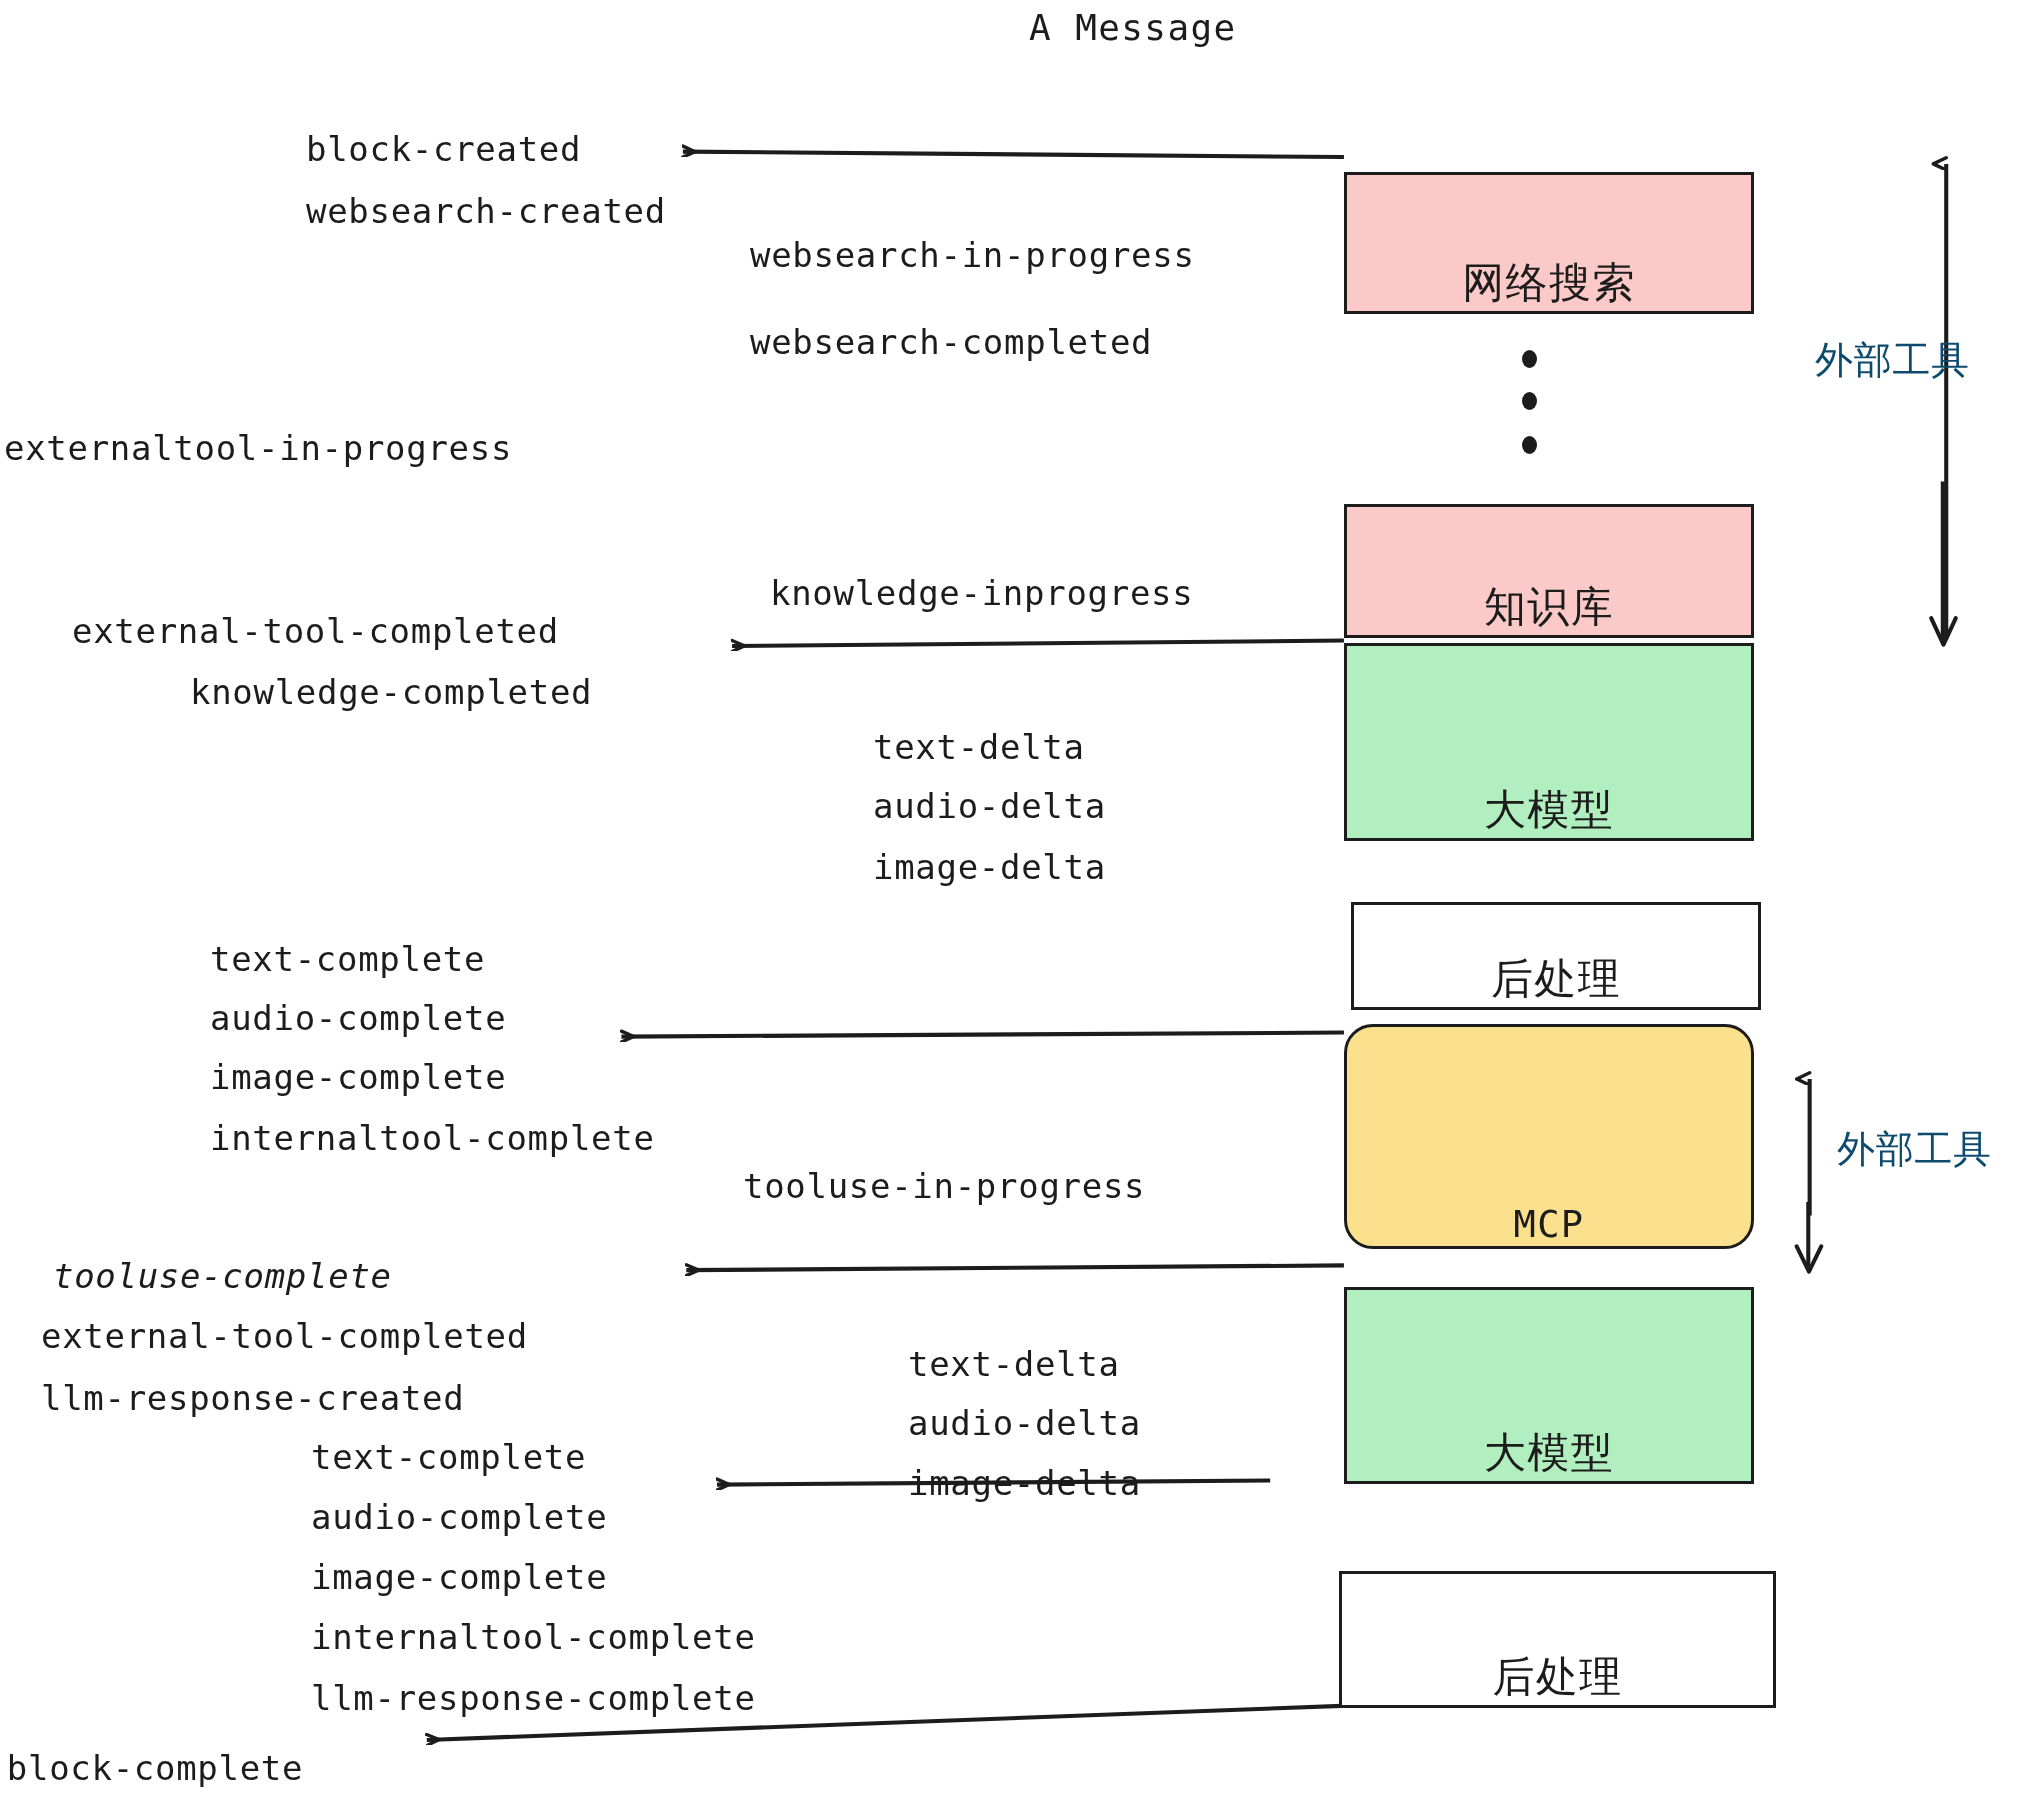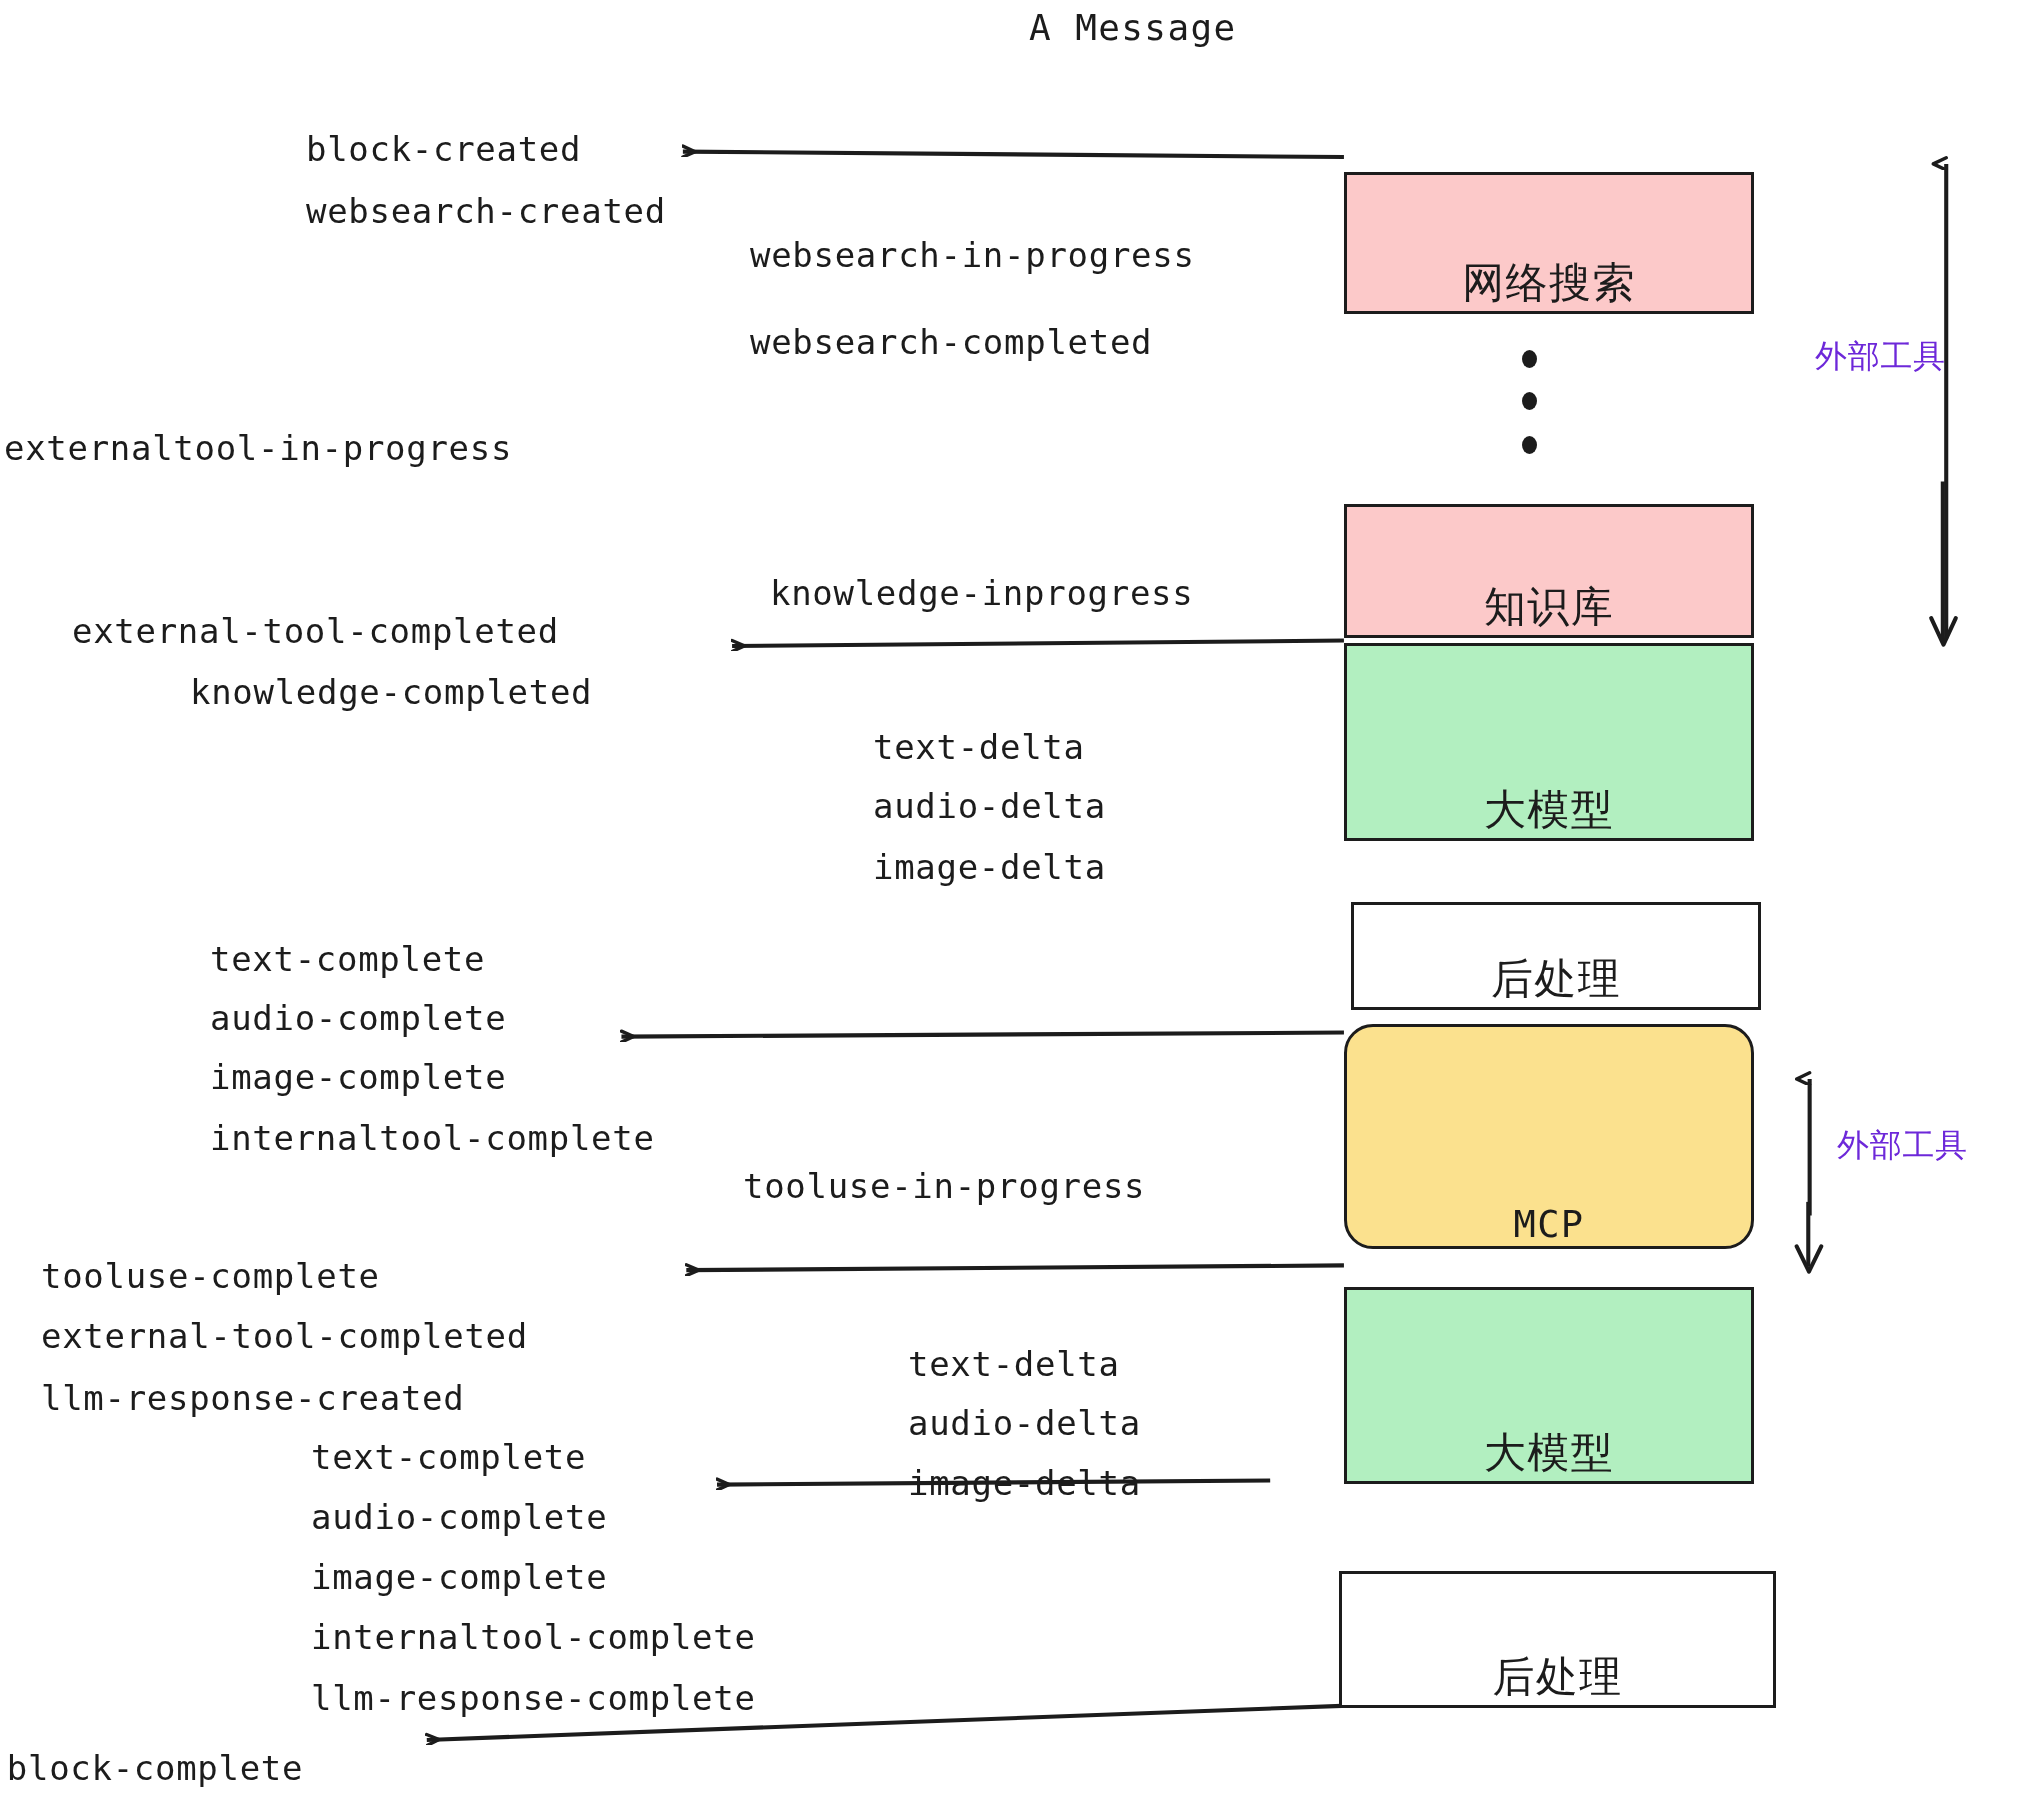--- a/index.html
+++ b/index.html
@@ -50,22 +50,22 @@
   }
   .node.pink{background:#fcc9c9;}
   .node.green{background:#b2efc0;}
   .node.yellow{background:#fbe18e;border-radius:29px;}
   .node.white{background:#ffffff;}
 
   
   .sidelabel{
     position:absolute;
     font-family:Liberation Serif, serif;
-    font-size:32px;
-    color:#6d28d9;
+    font-size:38px;
+    color:#0c4a6e;
     white-space:nowrap;
     letter-spacing:0.7px;
   }
 
   
   .dot{
     position:absolute;width:15px;height:18px;border-radius:50%;
     background:#1c1c1c;
   }
 </style>
@@ -167,21 +167,21 @@
   <div class="evt" style="left:72px;top:584px;">external-tool-completed</div>
   <div class="evt" style="left:190px;top:645px;">knowledge-completed</div>
   <div class="evt" style="left:873px;top:700px;">text-delta</div>
   <div class="evt" style="left:873px;top:759px;">audio-delta</div>
   <div class="evt" style="left:873px;top:820px;">image-delta</div>
   <div class="evt" style="left:210px;top:912px;">text-complete</div>
   <div class="evt" style="left:210px;top:971px;">audio-complete</div>
   <div class="evt" style="left:210px;top:1030px;">image-complete</div>
   <div class="evt" style="left:210px;top:1091px;">internaltool-complete</div>
   <div class="evt" style="left:743px;top:1139px;">tooluse-in-progress</div>
-  <div class="evt" style="left:41px;top:1229px;">tooluse-complete</div>
+  <div class="evt" style="left:53px;top:1229px;font-style:italic;">tooluse-complete</div>
   <div class="evt" style="left:41px;top:1289px;">external-tool-completed</div>
   <div class="evt" style="left:41px;top:1351px;">llm-response-created</div>
   <div class="evt" style="left:908px;top:1317px;">text-delta</div>
   <div class="evt" style="left:908px;top:1376px;">audio-delta</div>
   <div class="evt" style="left:908px;top:1436px;">image-delta</div>
   <div class="evt" style="left:311px;top:1410px;">text-complete</div>
   <div class="evt" style="left:311px;top:1470px;">audio-complete</div>
   <div class="evt" style="left:311px;top:1530px;">image-complete</div>
   <div class="evt" style="left:311px;top:1590px;">internaltool-complete</div>
   <div class="evt" style="left:311px;top:1651px;">llm-response-complete</div>

